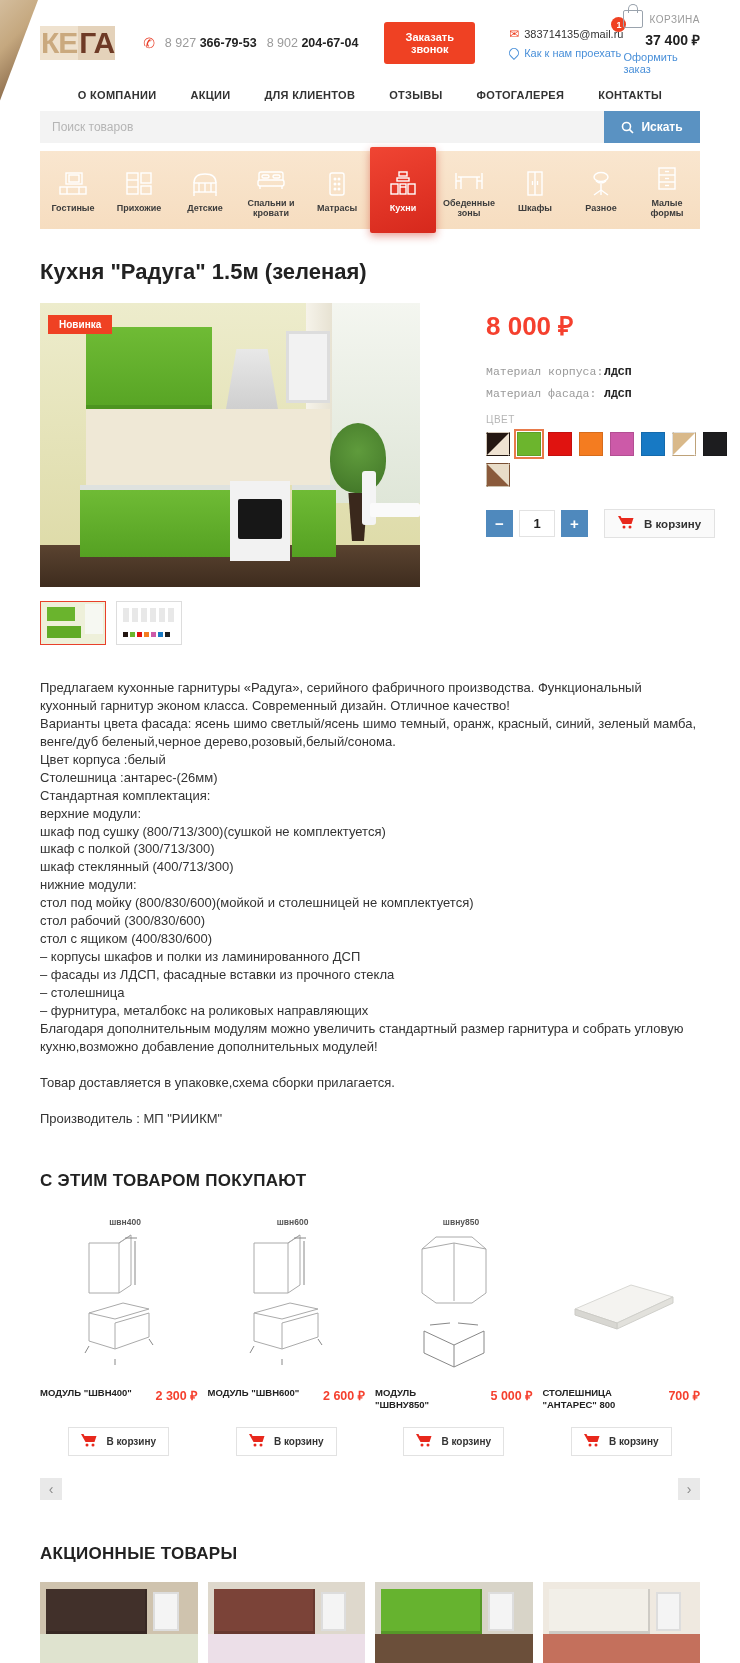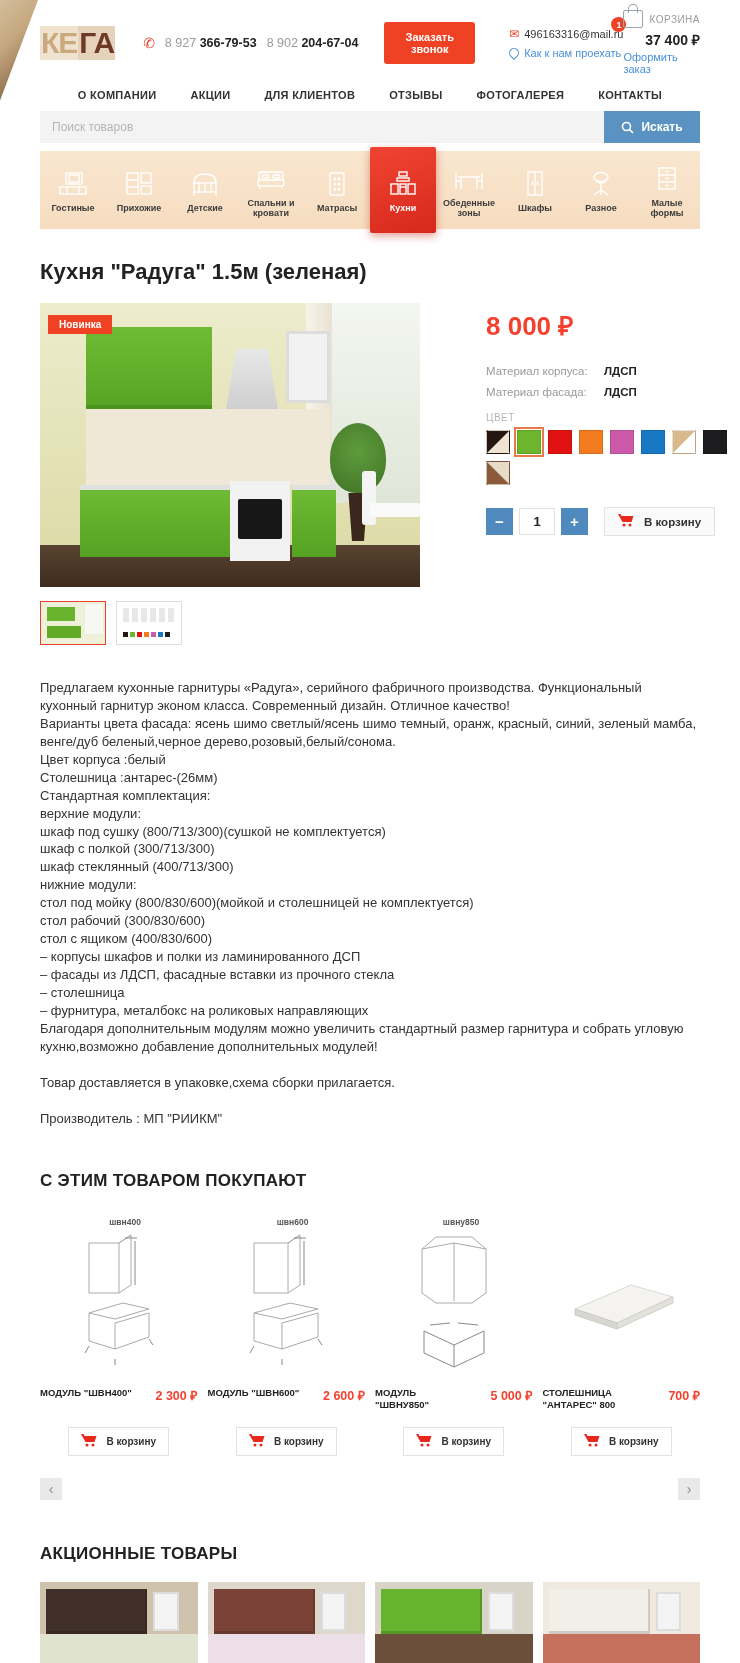--- a/index.html
+++ b/index.html
@@ -113,21 +113,21 @@
   .t-green { position:absolute; left:6px; top:5px; width:28px; height:14px; background:#6ab42d; }
   .t-green2 { position:absolute; left:6px; bottom:6px; width:34px; height:12px; background:#61ab26; }
   .t-wall { position:absolute; inset:0; background:#eef0da; }
   .t-win { position:absolute; right:2px; top:2px; width:18px; height:30px; background:#f6f8f2; }
   .t-lines { position:absolute; left:6px; top:6px; right:6px; height:14px; background:repeating-linear-gradient(90deg,#e8e8e8 0 6px,#fff 6px 9px); }
   .t-dots { position:absolute; left:6px; bottom:7px; display:flex; gap:2px; }
   .t-dots i { width:5px; height:5px; display:block; }
 
   .info-col { flex:1; padding-top:4px;margin-left:40px; }
   .price-big { color:#f5402e; font-size:26px; font-weight:bold; margin-bottom:22px; }
-  .spec-row { display:flex; font-size:11.5px; margin-bottom:9px; }
+  .spec-row { display:flex; font-size:11.5px; margin-bottom:9px;font-family:Liberation Mono, monospace; }
   .spec-label { color:#9a9a9a; width:118px; }
   .spec-value { font-weight:bold; color:#222; }
   .color-label { color:#b5b5b5; font-size:10px; letter-spacing:.5px; margin:14px 0 7px; }
   .swatches { display:flex; flex-wrap:wrap; gap:7px; width:250px; }
   .swatch { width:24px; height:24px; cursor:pointer; border:1px solid rgba(0,0,0,.12); }
   .swatch.selected { outline:2px solid #e87a4a; outline-offset:1px; }
   .qty-row { display:flex; align-items:center; gap:6px; margin-top:22px; }
   .qty-btn { width:27px; height:27px; background:#4f89bd; color:#fff; border:none; font-size:15px; font-weight:bold; cursor:pointer; font-family:"Liberation Sans", sans-serif; }
   .qty-val { width:36px; height:27px; text-align:center; border:1px solid #e2e2e2; font-size:13px; font-weight:bold; color:#222; font-family:"Liberation Sans", sans-serif; }
   .addcart-btn {
@@ -179,21 +179,21 @@
     </div>
     <div class="phones">
       <span class="phone-ico">✆</span>
       <span><span class="ph-pre">8 927</span> <span class="ph-num">366-79-53</span></span>
       <span><span class="ph-pre">8 902</span> <span class="ph-num">204-67-04</span></span>
     </div>
     <button class="callback-btn">Заказать звонок</button>
     <div class="contact-col">
       <span class="contact-row">
           <span class="mail-ico">✉</span>
-          <span class="email-text">496163316@mail.ru</span>
+          <span class="email-text">383714135@mail.ru</span>
         </span>
       <span class="contact-row">
           <span class="pin-ico"></span>
           <a href="#" class="directions">Как к нам проехать</a>
         </span>
     </div>
     <div class="cart-box">
       <div class="cart-top">
         <span class="cart-badge">1</span>
         <span class="bag-ico"></span>

